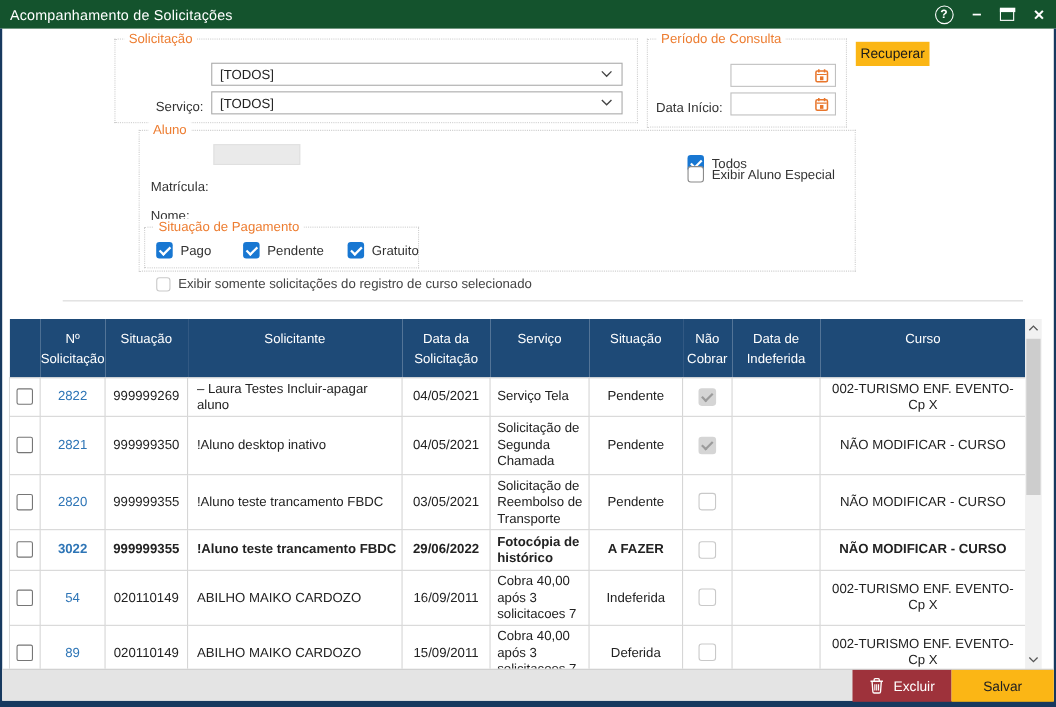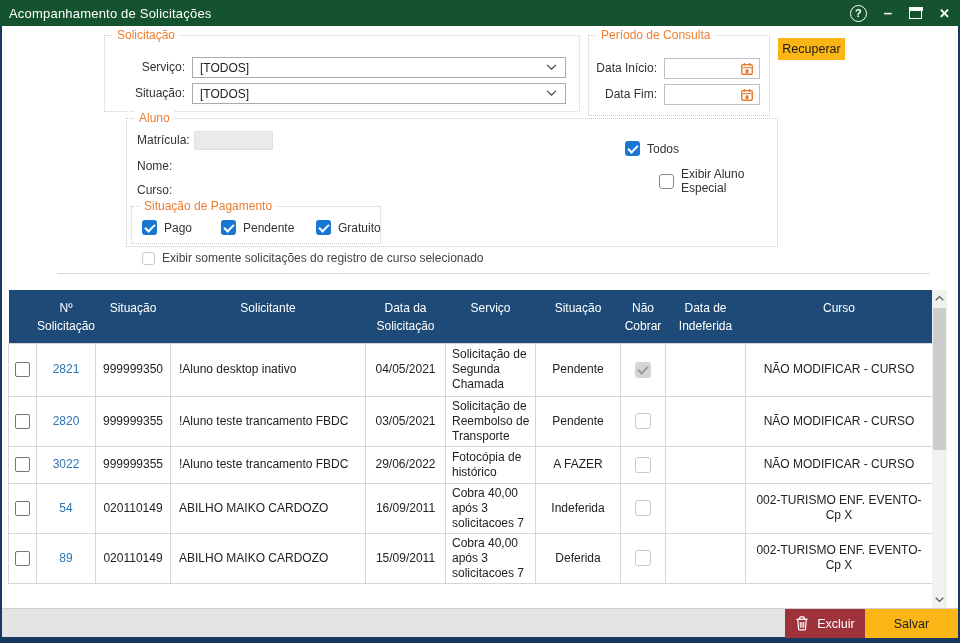--- a/index.html
+++ b/index.html
@@ -16,21 +16,21 @@
   .icon-max { width:13px; height:11px; border:1.5px solid #fff; position:relative; }
   .icon-max::before { content:""; position:absolute; left:-1.5px; top:-1.5px; right:-1.5px; height:3.5px; background:#fff; }
   .icon-close { font-size:13px; font-weight:bold; color:#fff; }
   .b-left { position:absolute; left:0; top:26px; bottom:0; width:2px; background:#17395F; }
   .b-right { position:absolute; right:0; top:26px; bottom:0; width:2px; background:#17395F; }
   .b-bottom { position:absolute; left:0; right:0; bottom:0; height:6px; background:#17395F; }
 
   
   .gbox { position:absolute; border:1px dotted #cfcfcf; background:#fff; }
   .gbox .legend { position:absolute; top:-8px; left:8px; background:#fff; padding:0 4px; color:#ED7D31; font-size:12px; }
-  .flabel { position:absolute; color:#333; font-size:12px; line-height:20px; }
+  .flabel { position:absolute; color:#333; font-size:12px; line-height:20px;margin-top:30px; }
 
   
   .selectbox { position:absolute; height:21px; border:1px solid #ababab; background:#fff; display:flex; align-items:center; padding:0 8px 0 7px; }
   .selectbox .val { flex:1; font-size:12px; color:#222; }
   .dateinput { position:absolute; height:21px; width:96px; border:1px solid #c0c0c0; background:#fff; display:flex; align-items:center; justify-content:flex-end; padding-right:5px; }
   .txt-disabled { position:absolute; height:19px; background:#eaeaea; border:1px solid #e0e0e0; }
 
   
   .cb { display:inline-block; width:15px; height:15px; border:1px solid #8a8a8a; border-radius:3px; background:#fff; position:relative; vertical-align:middle; flex:none; }
   .cb.light { border-color:#c9c9c9; }
@@ -55,21 +55,21 @@
   a.numlink { color:#2E75B6; text-decoration:none; }
 
   
   .vscroll { position:absolute; left:932px; top:290px; width:15px; height:318px; background:#f1f1f1; }
   .vs-btn { position:absolute; left:0; width:15px; height:16px; display:flex; align-items:center; justify-content:center; color:#555; font-size:9px; }
   .vs-up { top:0; } .vs-down { bottom:0; }
   .vs-thumb { position:absolute; left:1px; top:18px; width:13px; height:142px; background:#cdcdcd; }
 
   
   .footer { position:absolute; left:2px; right:2px; top:608px; height:29px; background:#e4e4e4; border-top:1px solid #cfcfcf; }
-  .btn-excluir { position:absolute; right:93px; top:0; width:80px; height:29px; background:#9E323B; color:#fff; gap:8px; }
+  .btn-excluir { position:absolute; right:93px; top:0; width:90px; height:29px; background:#9E323B; color:#fff; gap:8px; }
   .btn-salvar { position:absolute; right:0; top:0; width:93px; height:29px; background:#FBB615; color:#222; }
 </style>
 </head>
 <body>
 
 <div id="window">
 
   <div class="titlebar">
     <span class="title">Acompanhamento de Solicitações</span>
     <div class="tb-icons">
@@ -139,21 +139,21 @@
     <div class="txt-disabled" style="left:67px; top:12px; width:79px;">
       <span></span>
     </div>
     <span class="flabel" style="left:10px; top:37px;">Nome:</span>
     <span class="flabel" style="left:10px; top:61px;">Curso:</span>
 
     <span class="cb-item" style="left:498px; top:22px;">
       <span class="cb checked"></span>
       <span>Todos</span>
     </span>
-    <span class="cb-item" style="left:498px; top:48px;margin-left:34px;">
+    <span class="cb-item" style="left:498px; top:32px;">
       <span class="cb"></span>
       <span>Exibir Aluno Especial</span>
     </span>
 
     <div class="gbox" style="left:4px; top:87px; width:250px; height:38px;">
       <span class="legend">Situação de Pagamento</span>
       <span class="cb-item" style="left:10px; top:13px;">
         <span class="cb checked"></span>
         <span>Pago</span>
       </span>
@@ -201,20 +201,32 @@
           <th>Serviço</th>
           <th>Situação</th>
           <th>Não
 Cobrar</th>
           <th>Data de
 Indeferida</th>
           <th>Curso</th>
         </tr>
       </thead>
       <tbody>
+          <tr style="height: 29px;">
+      <td><span class="cb" style="border-color:#767676; border-radius:2px;"></span></td>
+      <td><a href="#" class="numlink">2822</a></td>
+      <td>999999269</td>
+      <td class="al">– Laura Testes Incluir-apagar aluno</td>
+      <td>04/05/2021</td>
+      <td class="serv">Serviço Tela</td>
+      <td>Pendente</td>
+      <td><span class="cb light checked disabled" style="width:16px; height:16px;"></span></td>
+      <td></td>
+      <td>002-TURISMO ENF. EVENTO-Cp X</td>
+    </tr>
           <tr style="height: 53px;">
       <td><span class="cb" style="border-color:#767676; border-radius:2px;"></span></td>
       <td><a href="#" class="numlink">2821</a></td>
       <td>999999350</td>
       <td class="al">!Aluno desktop inativo</td>
       <td>04/05/2021</td>
       <td class="serv">Solicitação de Segunda Chamada</td>
       <td>Pendente</td>
       <td><span class="cb light checked disabled" style="width:16px; height:16px;"></span></td>
       <td></td>
@@ -225,21 +237,21 @@
       <td><a href="#" class="numlink">2820</a></td>
       <td>999999355</td>
       <td class="al">!Aluno teste trancamento FBDC</td>
       <td>03/05/2021</td>
       <td class="serv">Solicitação de Reembolso de Transporte</td>
       <td>Pendente</td>
       <td><span class="cb light" style="width:16px; height:16px;"></span></td>
       <td></td>
       <td>NÃO MODIFICAR - CURSO</td>
     </tr>
-          <tr style="height: 37px;">
+          <tr style="height: 37px; font-weight: bold;">
       <td><span class="cb" style="border-color:#767676; border-radius:2px;"></span></td>
       <td><a href="#" class="numlink">3022</a></td>
       <td>999999355</td>
       <td class="al">!Aluno teste trancamento FBDC</td>
       <td>29/06/2022</td>
       <td class="serv">Fotocópia de histórico</td>
       <td>A FAZER</td>
       <td><span class="cb light" style="width:16px; height:16px;"></span></td>
       <td></td>
       <td>NÃO MODIFICAR - CURSO</td>

